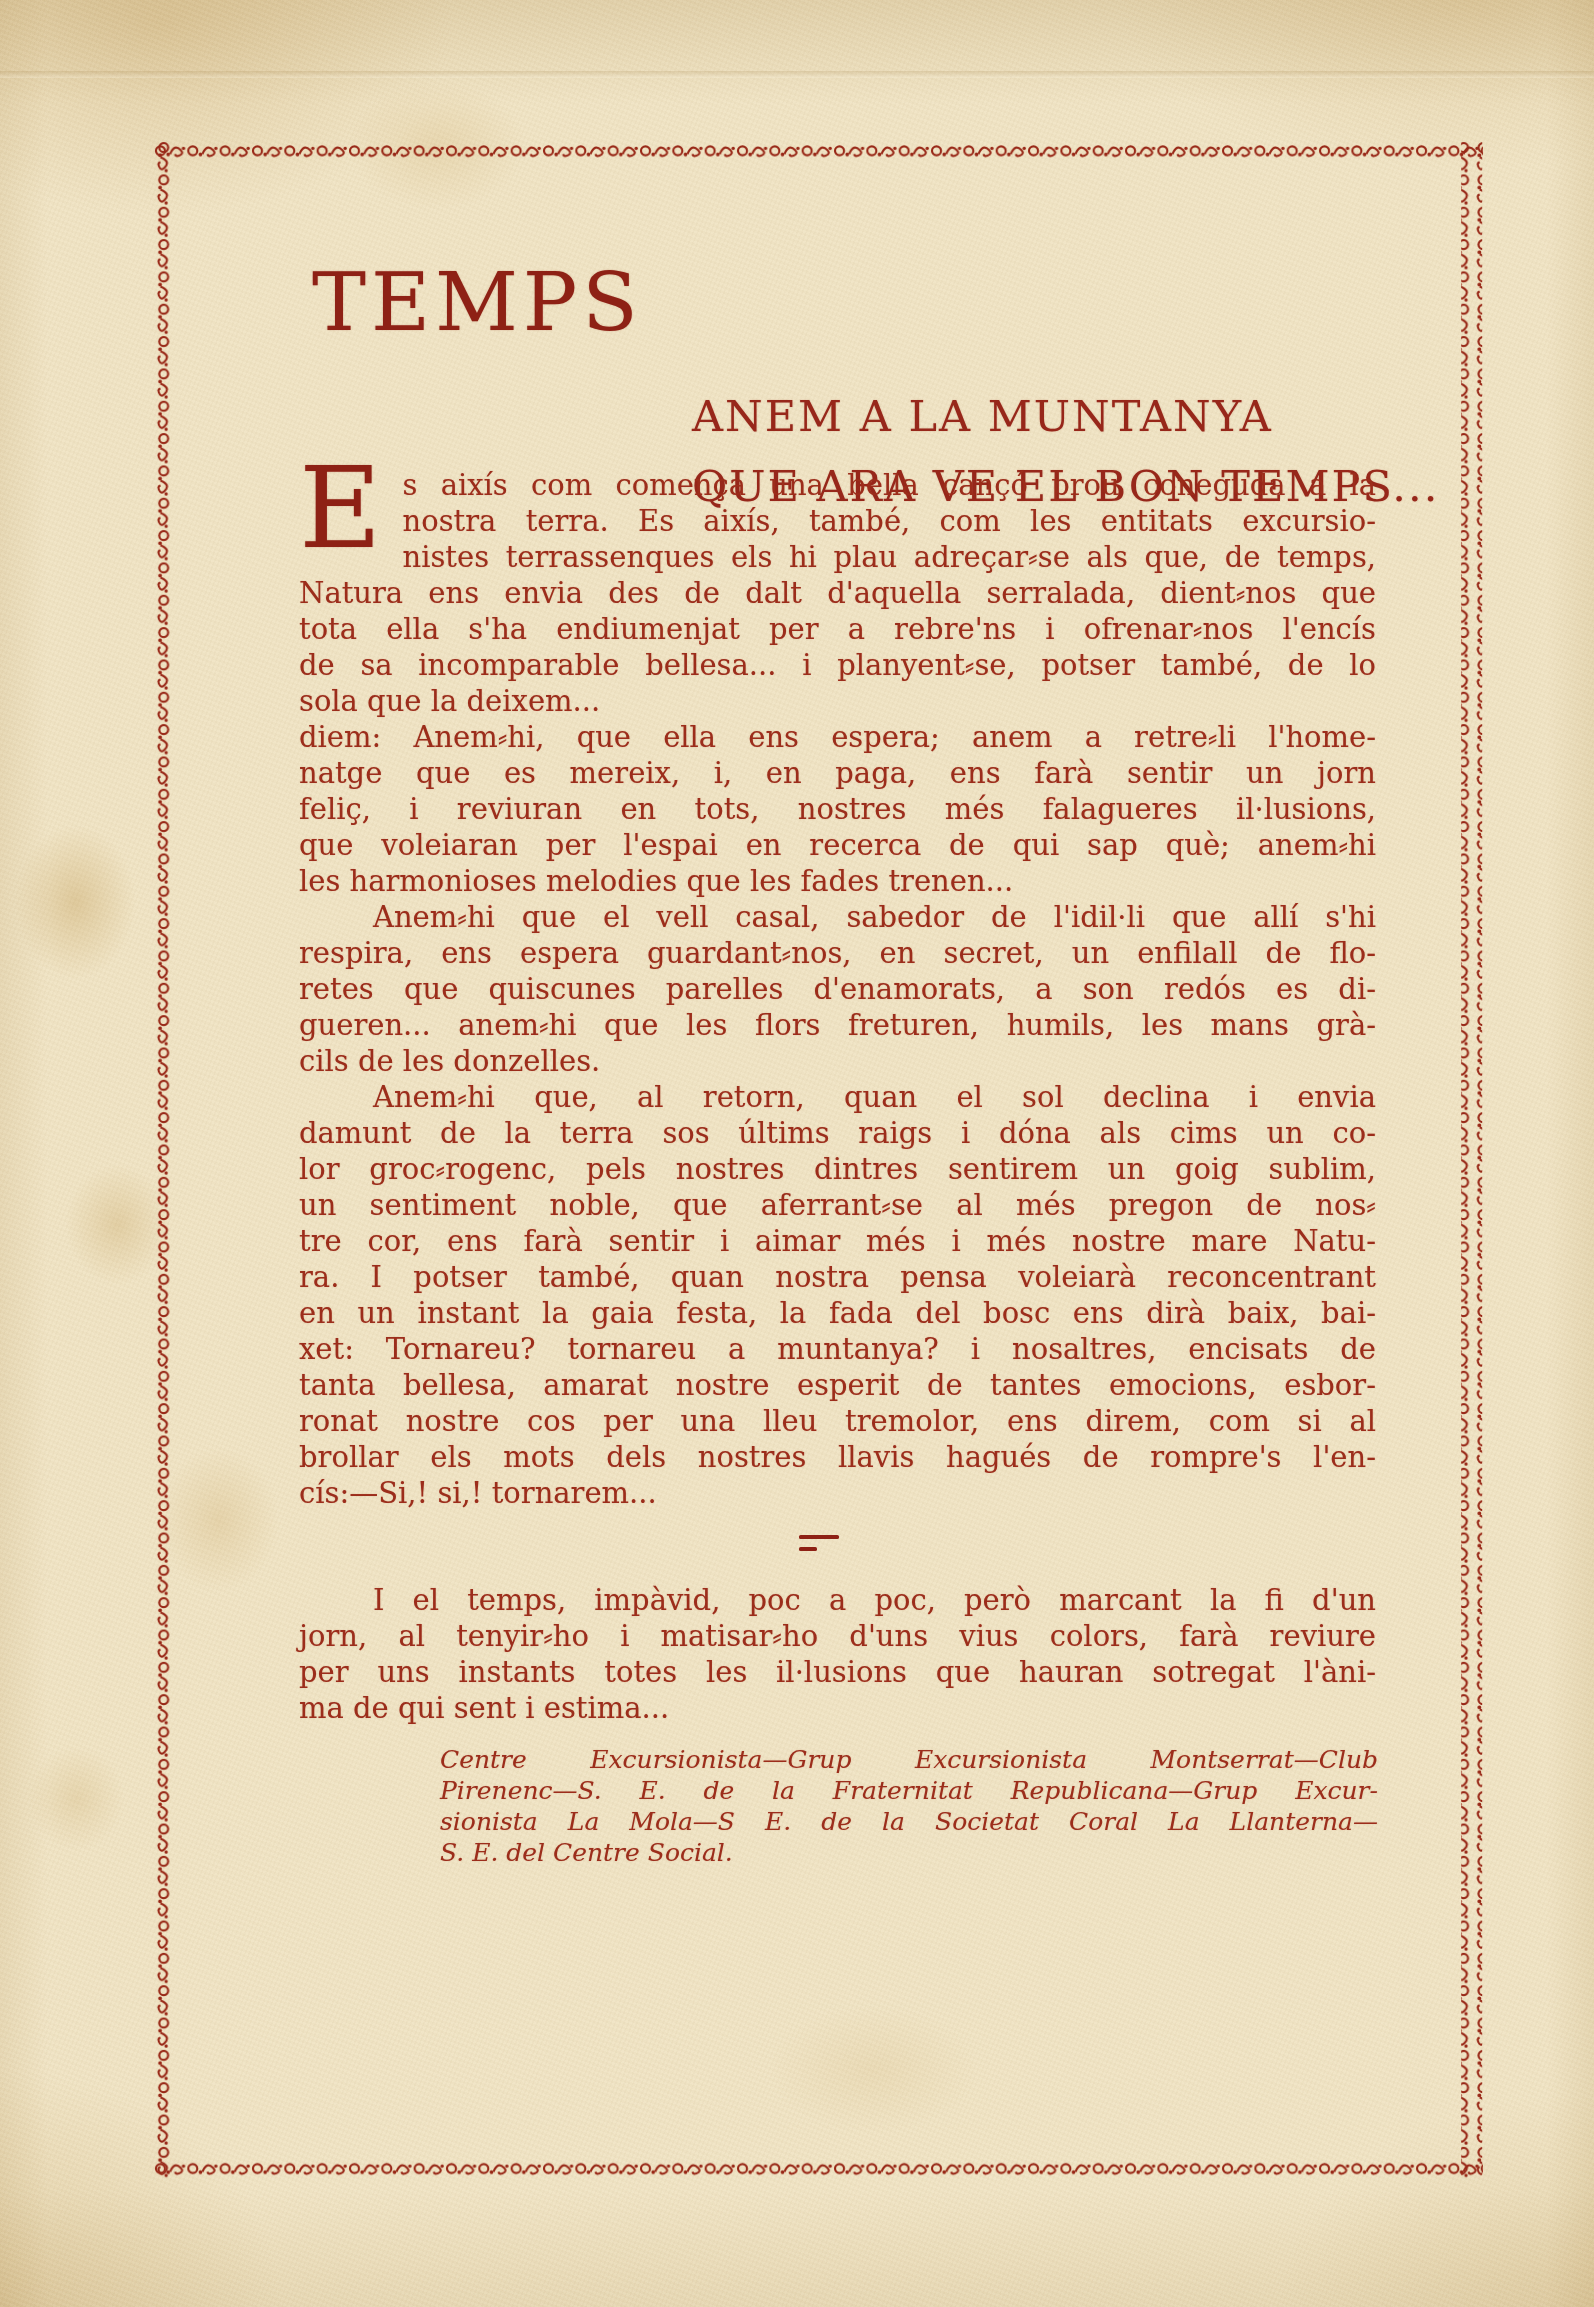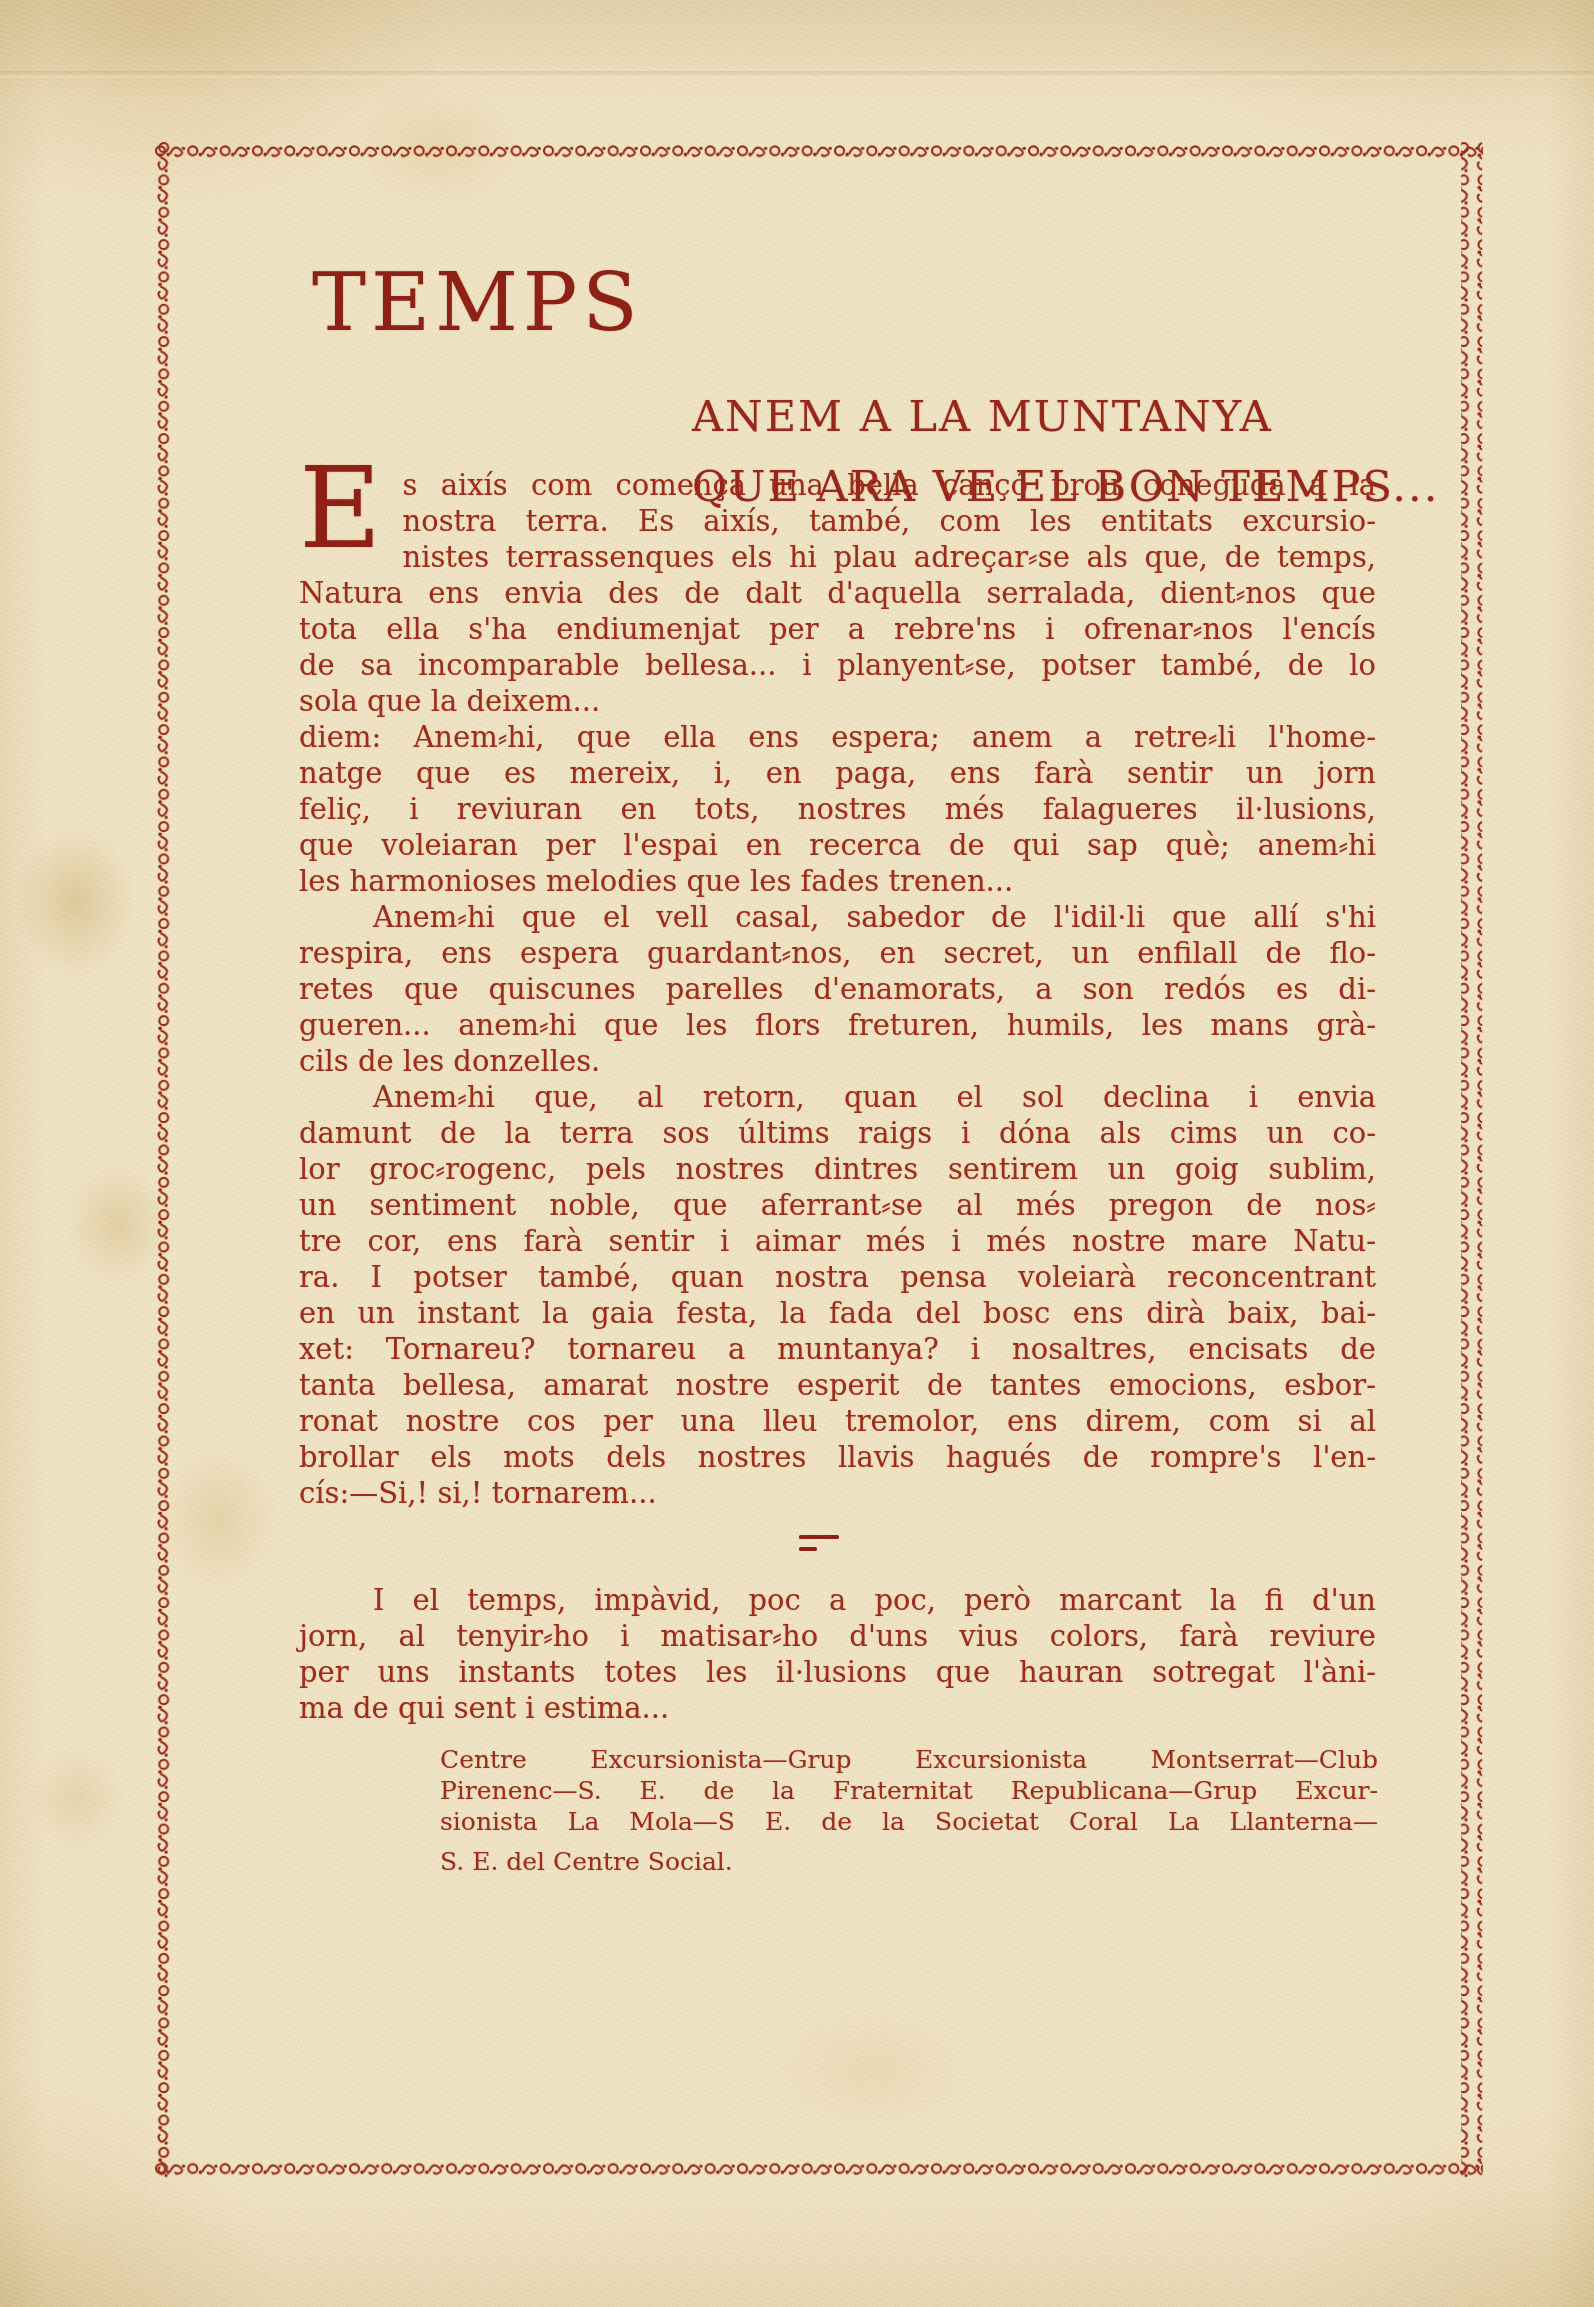--- a/index.html
+++ b/index.html
@@ -67,24 +67,24 @@
   .dropcap{
     float:left;font-size:113px;line-height:.64;
     padding:4.9px 21px 0 0;color:var(--ink-dark);
     text-shadow:0 0 1.6px rgba(142,33,21,.35);
   }
   .divider{position:relative;height:71px;}
   .divider .d1{position:absolute;left:500px;top:24px;width:40px;height:4px;background:var(--ink-dark);border-radius:1.6px;}
   .divider .d2{position:absolute;left:500px;top:36px;width:18px;height:4px;background:var(--ink-dark);border-radius:1.6px;}
   .signature{
     margin:18px 0 0 141px;width:938px;
-    font-size:25px;line-height:31px;color:var(--ink);
+    font-style:italic;font-size:25px;line-height:31px;color:var(--ink);
   }
   .signature .line{text-align:justify;text-align-last:justify;}
-  .signature .line.para-end{text-align-last:left;margin-top:9px;}
+  .signature .line.para-end{text-align-last:left;}
 </style>
 </head>
 <body>
 
 <div class="page">
   <div class="grain"></div>
   <div class="crease"></div>
   <div class="stain s1"></div>
   <div class="stain s2"></div>
   <div class="stain s3"></div>

